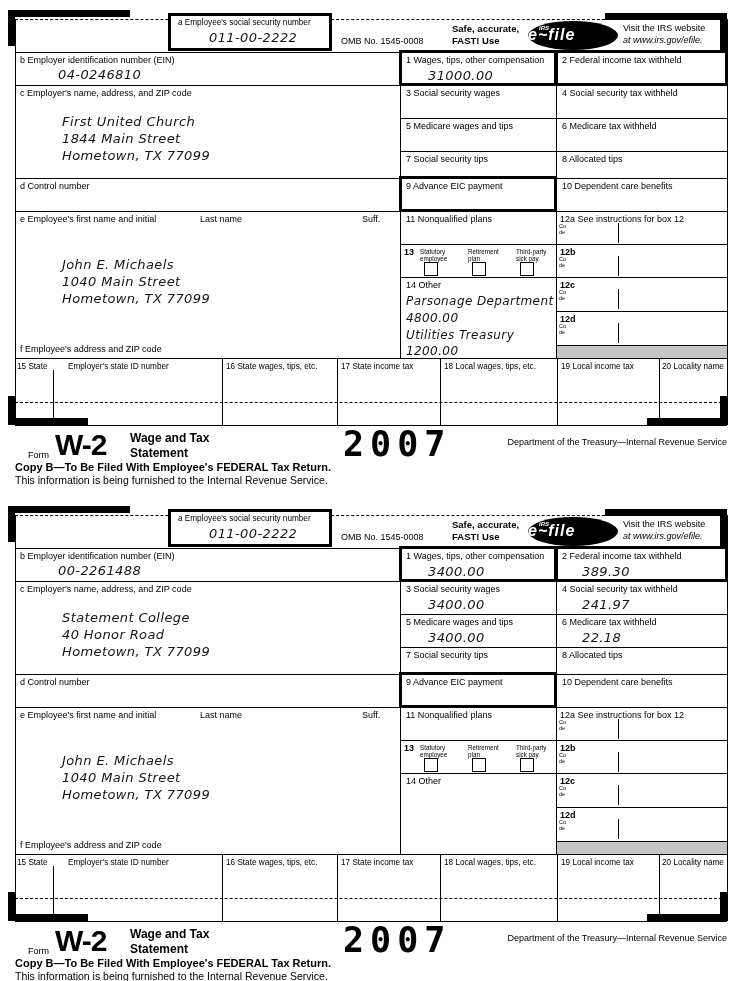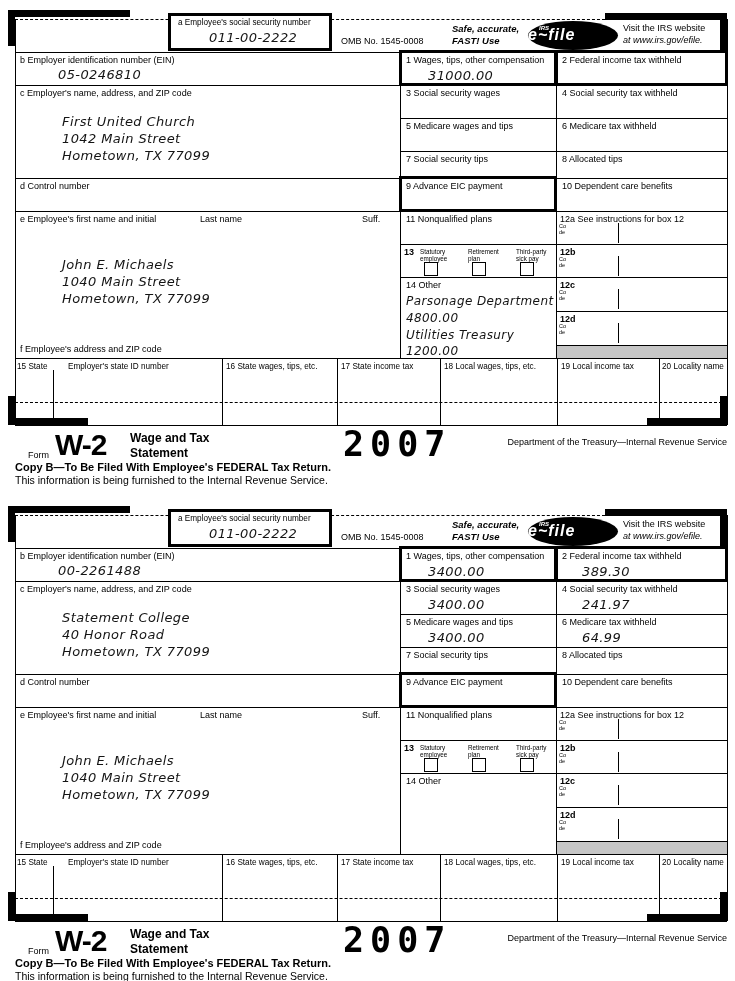--- a/index.html
+++ b/index.html
@@ -31,21 +31,21 @@
   .efile .irs { position:absolute; left:11px; top:4px; font:bold italic 6px "Liberation Sans",sans-serif; }
   .efile .etext { position:absolute; left:0; right:0; top:5px; text-align:left;
            font:bold italic 16px "Liberation Sans",sans-serif; letter-spacing:1px; }
   .w2big { position:absolute; font:bold 30px "Liberation Sans",sans-serif; letter-spacing:-1px; }
   .year  { position:absolute; font:bold 35px "DejaVu Sans Mono",monospace; letter-spacing:6px; }
   .ftitle{ position:absolute; font:bold 12px "Liberation Sans",sans-serif; line-height:14px; }
   .copy  { position:absolute; font:bold 11px "Liberation Sans",sans-serif; }
   .note  { position:absolute; font:10.5px "Liberation Sans",sans-serif; }
   .dept  { position:absolute; font:9px "Liberation Sans",sans-serif; text-align:right; }
   .hdr9  { position:absolute; font:9px "Liberation Sans",sans-serif; white-space:nowrap; }
-  .hdr9b { font-weight:bold; font-size:9.5px;font-style:italic; }
+  .hdr9b { font-weight:bold; font-size:9.5px; }
   .it    { font-style:italic; }
 </style>
 </head>
 <body>
 
 <div id="page">
 <div class="w2-form" style="top: 10px;">
 
   <div class="mark" style="left:8px;top:0;width:122px;height:7px;"></div>
   <div class="mark" style="left:8px;top:0;width:7px;height:36px;"></div>
@@ -69,25 +69,25 @@
   <span class="hdr9 hdr9b" style="left:452px;top:13px;">Safe, accurate,</span>
   <span class="hdr9 hdr9b" style="left:452px;top:25px;">FAST!  Use</span>
   <div class="efile">
     <span class="irs">IRS</span>
     <span class="etext">e~file</span>
   </div>
   <span class="hdr9" style="left:623px;top:13px;">Visit the IRS website</span>
   <span class="hdr9 it" style="left:623px;top:25px;">at www.irs.gov/efile.</span>
 
   <span class="lbl" style="left:20px;top:45px;">b  Employer identification number (EIN)</span>
-  <span class="val" style="left:58px;top:57px;">05-0246810</span>
+  <span class="val" style="left:58px;top:57px;">04-0246810</span>
   <div class="h" style="left:15px;top:75px;width:385px;"></div>
   <span class="lbl" style="left:20px;top:78px;">c  Employer's name, address, and ZIP code</span>
   <span class="val" style="left:62px;top:104px;">First United Church</span>
-  <span class="val" style="left:62px;top:121px;">1042 Main Street</span>
+  <span class="val" style="left:62px;top:121px;">1844 Main Street</span>
   <span class="val" style="left:62px;top:138px;">Hometown, TX 77099</span>
   <div class="h" style="left:15px;top:168px;width:385px;"></div>
   <span class="lbl" style="left:20px;top:171px;">d  Control number</span>
   <div class="h" style="left:15px;top:201px;width:385px;"></div>
   <span class="lbl" style="left:20px;top:204px;">e  Employee's first name and initial</span>
   <span class="lbl" style="left:200px;top:204px;">Last name</span>
   <span class="lbl" style="left:362px;top:204px;">Suff.</span>
   <span class="val" style="left:62px;top:247px;">John E. Michaels</span>
   <span class="val" style="left:62px;top:264px;">1040 Main Street</span>
   <span class="val" style="left:62px;top:281px;">Hometown, TX 77099</span>
@@ -250,21 +250,21 @@
   <span class="val" style="left:428px;top:58px;">3400.00</span>
   <span class="lbl" style="left:562px;top:45px;">2   Federal income tax withheld</span>
   <span class="val" style="left:582px;top:58px;">389.30</span>
   <span class="lbl" style="left:406px;top:78px;">3   Social security wages</span>
   <span class="val" style="left:428px;top:91px;">3400.00</span>
   <span class="lbl" style="left:562px;top:78px;">4   Social security tax withheld</span>
   <span class="val" style="left:582px;top:91px;">241.97</span>
   <span class="lbl" style="left:406px;top:111px;">5   Medicare wages and tips</span>
   <span class="val" style="left:428px;top:124px;">3400.00</span>
   <span class="lbl" style="left:562px;top:111px;">6   Medicare tax withheld</span>
-  <span class="val" style="left:582px;top:124px;">64.99</span>
+  <span class="val" style="left:582px;top:124px;">22.18</span>
   <span class="lbl" style="left:406px;top:144px;">7   Social security tips</span>
   <span class="lbl" style="left:562px;top:144px;">8   Allocated tips</span>
   <span class="lbl" style="left:406px;top:171px;">9   Advance EIC payment</span>
   <span class="lbl" style="left:562px;top:171px;">10   Dependent care benefits</span>
   <span class="lbl" style="left:406px;top:204px;">11   Nonqualified plans</span>
 
   <span class="lbl lbl-b" style="left:560px;top:204px;font-weight:normal;">12a See instructions for box 12</span>
   <span class="lbl lbl-b" style="left:560px;top:237px;">12b</span>
   <span class="lbl lbl-b" style="left:560px;top:270px;">12c</span>
   <span class="lbl lbl-b" style="left:560px;top:304px;">12d</span>

